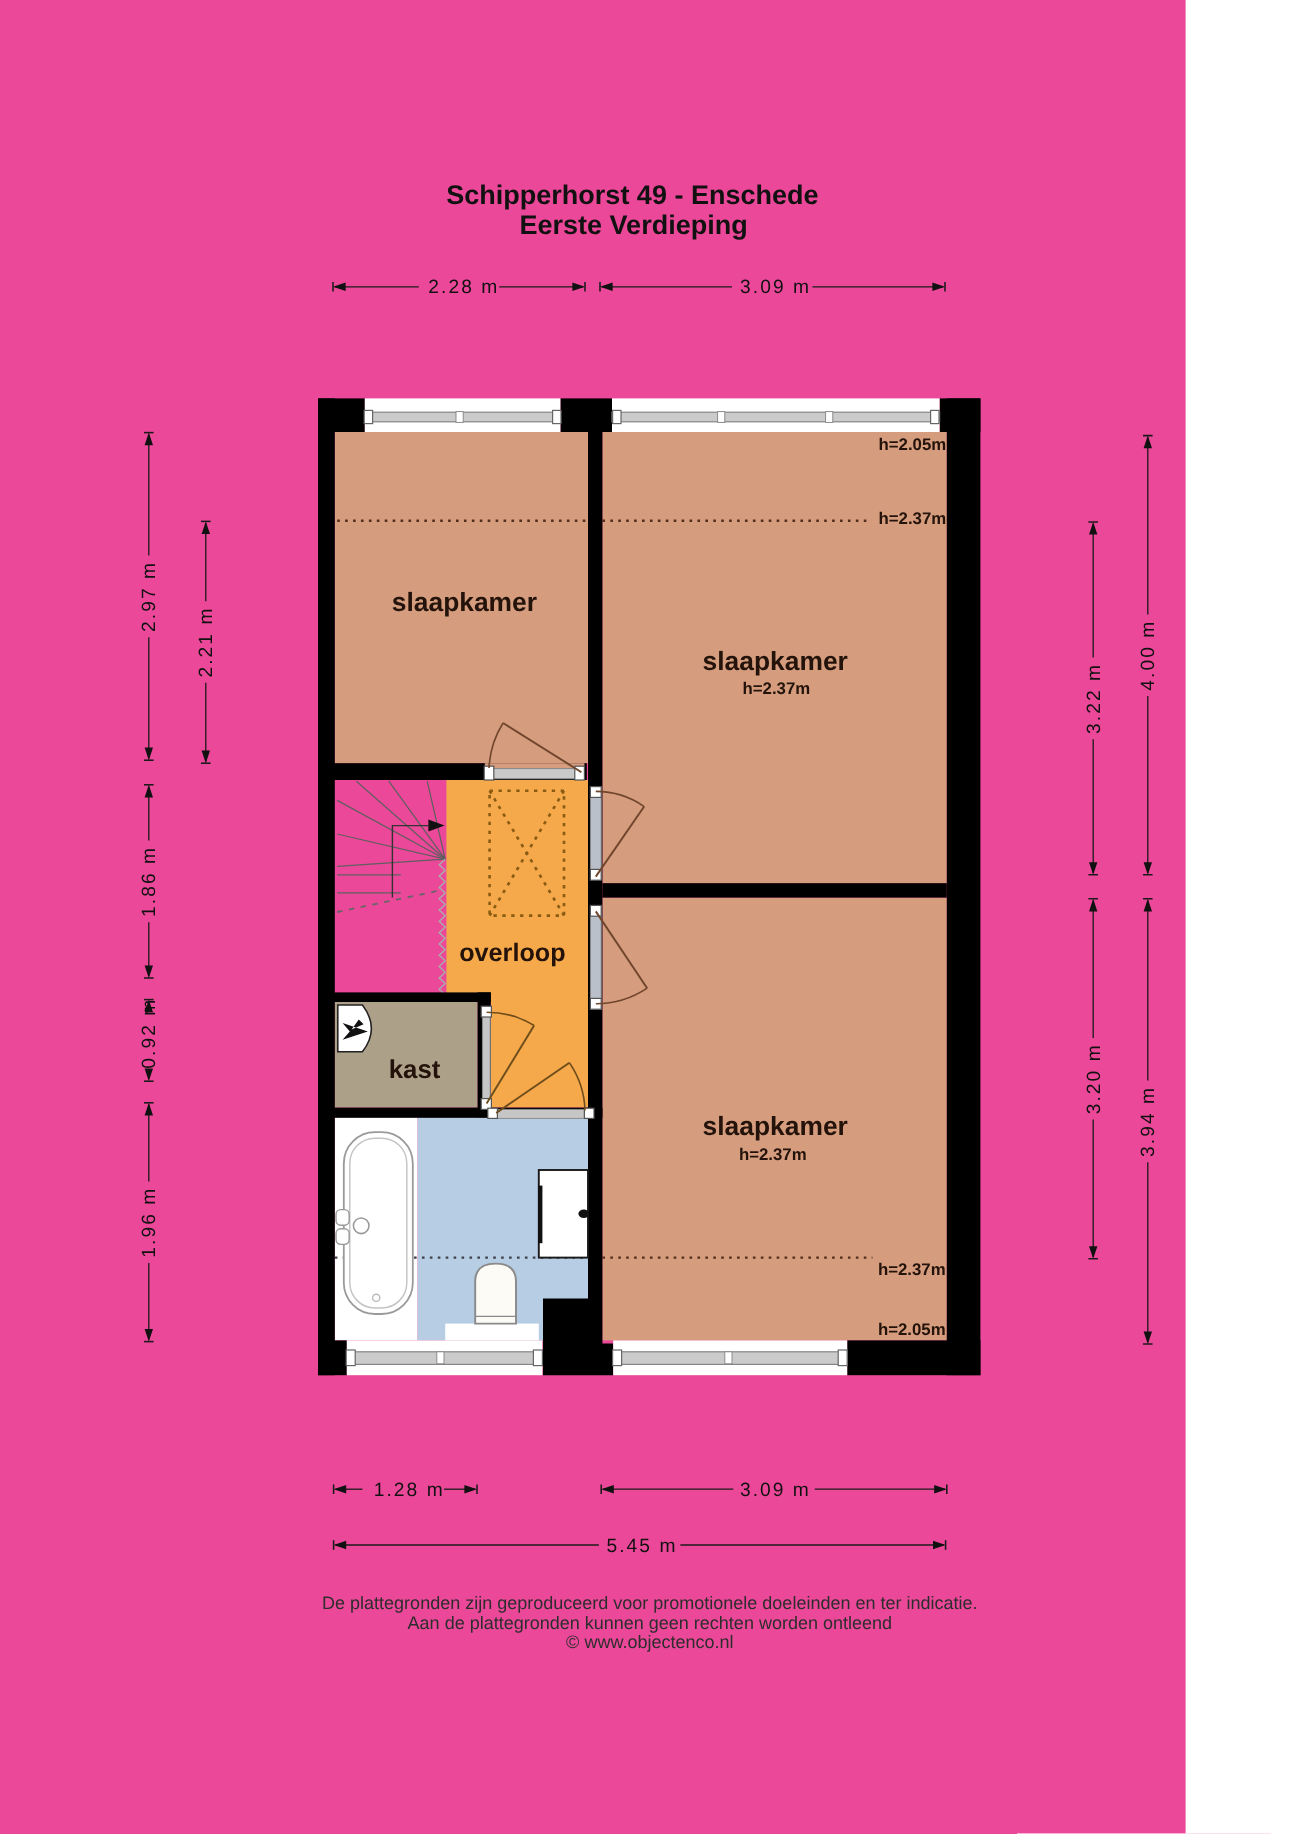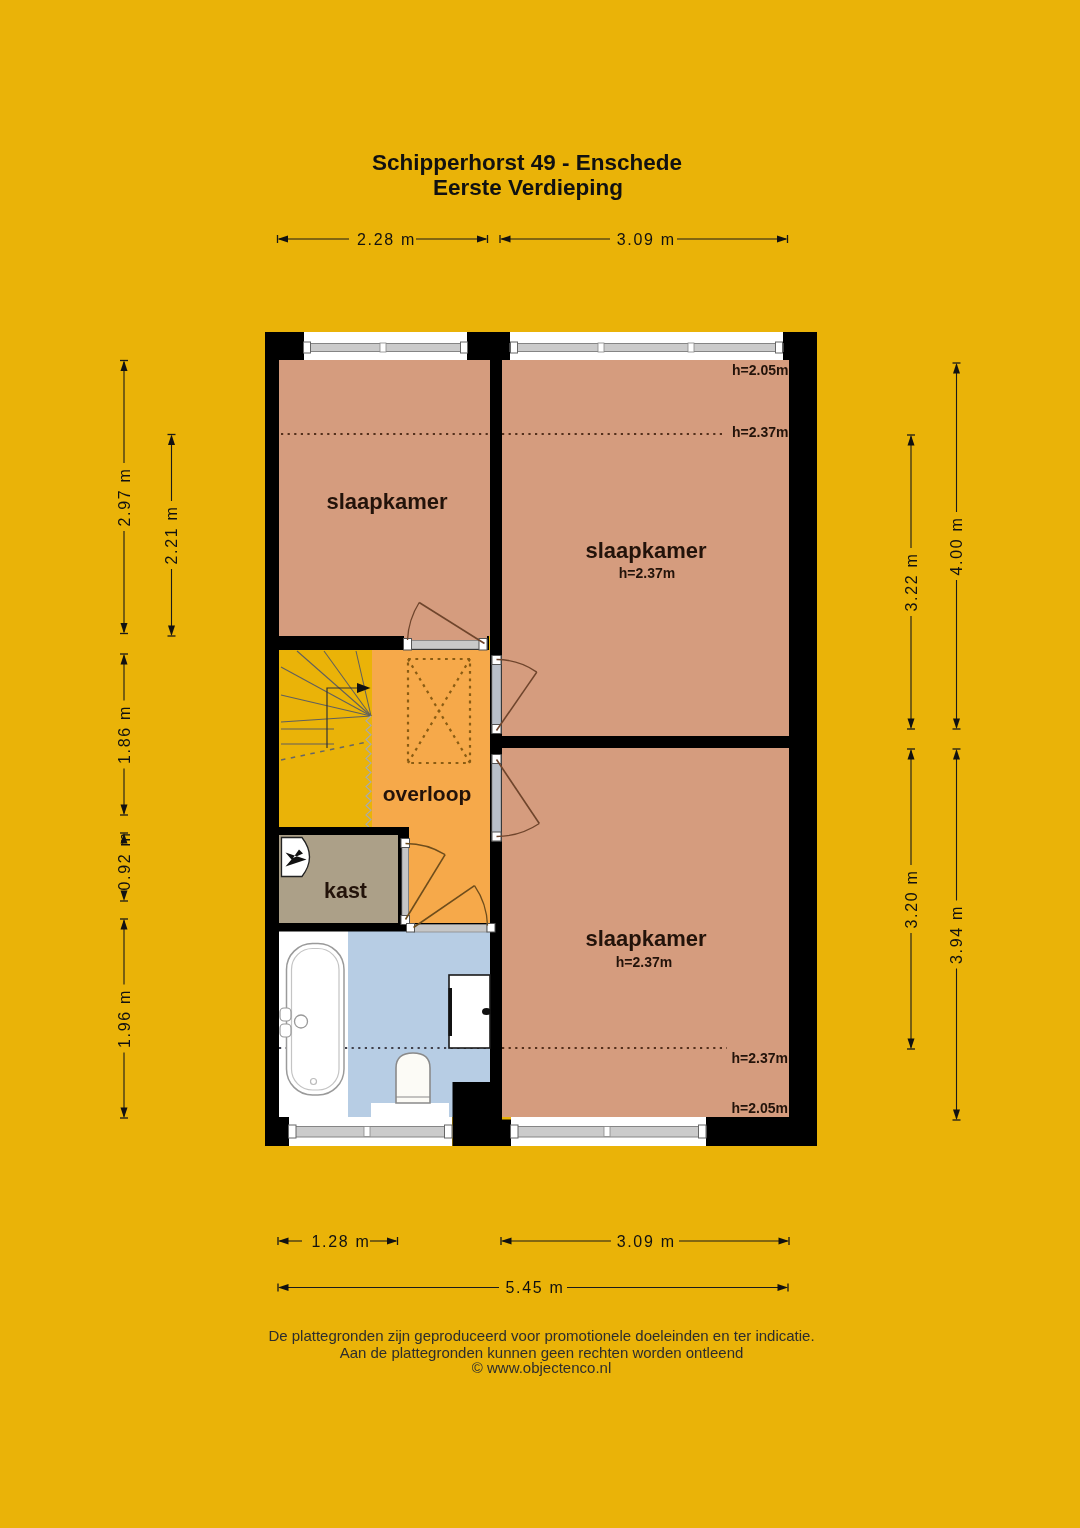--- a/index.html
+++ b/index.html
@@ -1,16 +1,16 @@
 <!DOCTYPE html>
 <html><head>
 <meta charset="utf-8">
 <style>
   html,body{margin:0;padding:0;background:#ffffff;}
-  .page{position:relative;width:1080px;height:1528px;background:#eab308;overflow:hidden;}
+  .page{position:relative;width:988px;height:1528px;background:#ec4899;overflow:hidden;}
   svg{position:absolute;left:0;top:0;}
   text{font-family:"Liberation Sans", sans-serif;}
 </style>
 </head>
 <body>
 <div class="page">
 <svg width="1080" height="1528" viewBox="0 0 1080 1528">
 
 <g>
 <text x="527" y="170" font-size="22.5" font-weight="bold" fill="#111" text-anchor="middle">Schipperhorst 49 - Enschede</text>

